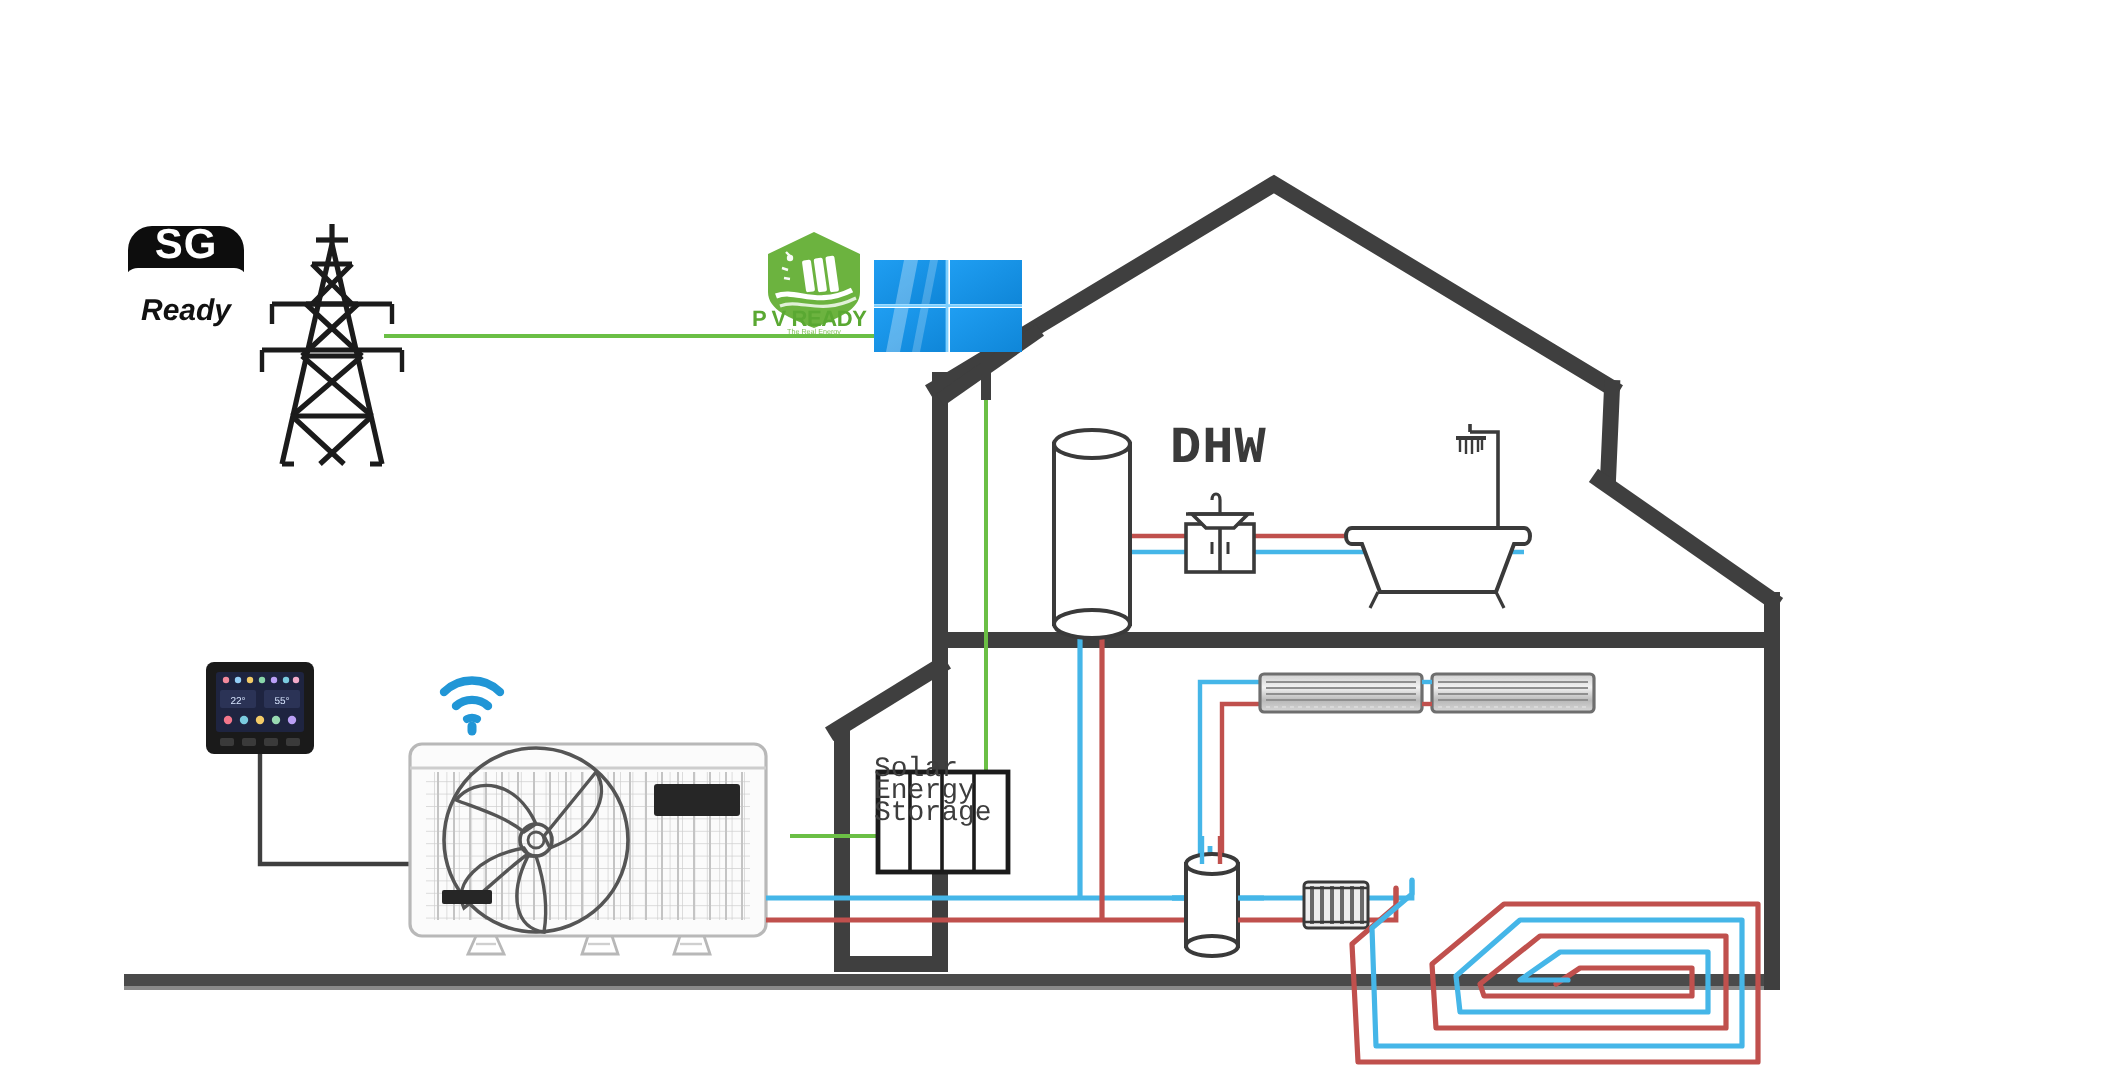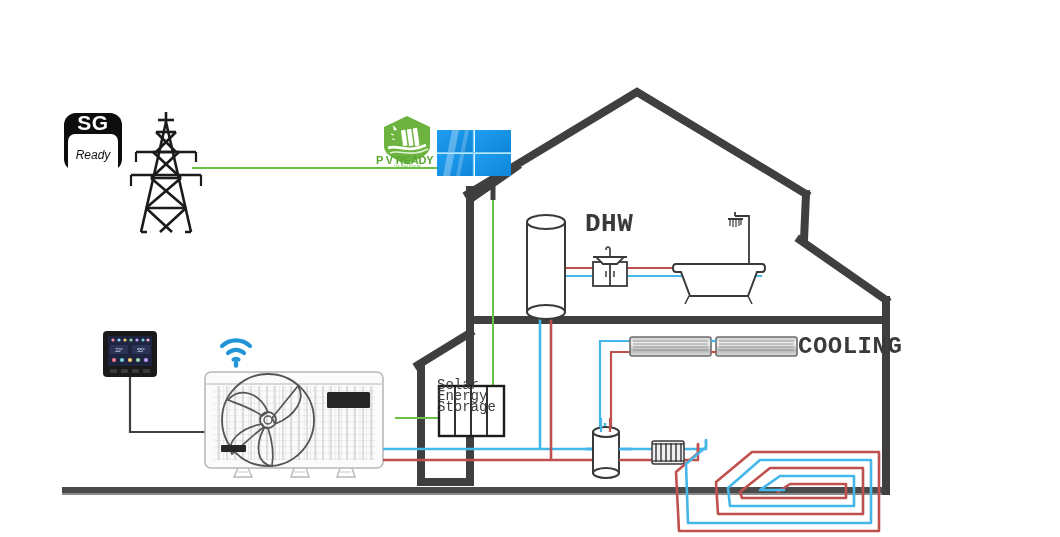--- a/index.html
+++ b/index.html
@@ -8,21 +8,21 @@
   #svgroot{position:absolute;left:0;top:0;width:1060px;height:537px;}
   .lbl{position:absolute;color:#3a3a3a;font-family:Liberation Mono, monospace;white-space:nowrap;}
   #lbl-dhw{left:585px;top:209px;font-size:26px;font-weight:700;letter-spacing:.5px;}
   #lbl-cooling{left:798px;top:333px;font-size:24px;font-weight:700;letter-spacing:.5px;}
   #lbl-heating{left:748px;top:424px;font-size:24px;font-weight:700;letter-spacing:.5px;}
   #lbl-storage{left:437px;top:380px;font-size:14px;line-height:11px;color:#3d3d3d;width:64px;white-space:normal;}
   
   #sg-badge{position:absolute;left:64px;top:113px;width:58px;height:58px;background:#0d0d0d;border-radius:12px;
             display:flex;flex-direction:column;align-items:center;justify-content:space-between;}
   #sg-badge .sg-main{color:#fff;font-size:21px;font-weight:700;line-height:20px;letter-spacing:.5px;}
-  #sg-badge .sg-pill{background:#fff;color:#111;border-radius:7px;font-size:12px;font-weight:400;font-style:italic;
+  #sg-badge .sg-pill{background:#fff;color:#111;border-radius:7px;font-size:15px;font-weight:700;font-style:italic;
             padding:16px 8px;margin-top:1px;line-height:11px;}
   #sg-badge .sg-sub{color:#fff;font-size:4.2px;font-weight:700;margin-top:2px;letter-spacing:.2px;}
   
   #pv-badge{position:absolute;left:376px;top:114px;width:62px;height:58px;}
   #pv-badge .pv-txt{position:absolute;left:0px;top:40px;width:62px;text-align:left;color:#5aa832;
             font-size:11px;font-weight:700;letter-spacing:-.2px;}
   #pv-badge .pv-sub{position:absolute;left:0px;top:50px;width:62px;text-align:center;color:#7cbf52;font-size:3.6px;}
 </style>
 </head>
 <body>
@@ -364,21 +364,20 @@
     <g fill="none" stroke-linejoin="round" stroke-linecap="round">
 
       <path d="M698,444 L698,453 L676,472 L679,531 L879,531 L879,452 L752,452 L716,482 L718,514 L863,514 L863,468 L770,468 L740,492 L742,498 L846,498 L846,484 L790,484 L778,492" stroke="#c0504d" stroke-width="2.6"></path>
 
       <path d="M706,440 L706,447 L686,464 L688,523 L871,523 L871,460 L760,460 L728,488 L730,506 L854,506 L854,476 L780,476 L760,490 L784,490" stroke="#45b6e8" stroke-width="2.6"></path>
     </g>
 
   </svg>
 
   <div class="lbl" id="lbl-dhw">DHW</div>
-  <div class="lbl" id="lbl-cooling">COOLING</div>
   <div class="lbl" id="lbl-storage">Solar Energy Storage</div>
 
   <div id="sg-badge">
     <div class="sg-main">SG</div>
     <div class="sg-pill">Ready</div>
     <div class="sg-sub">Smart Heat Pumps</div>
   </div>
 
   <div id="pv-badge">
     <svg width="62" height="58" viewBox="0 0 62 58">

